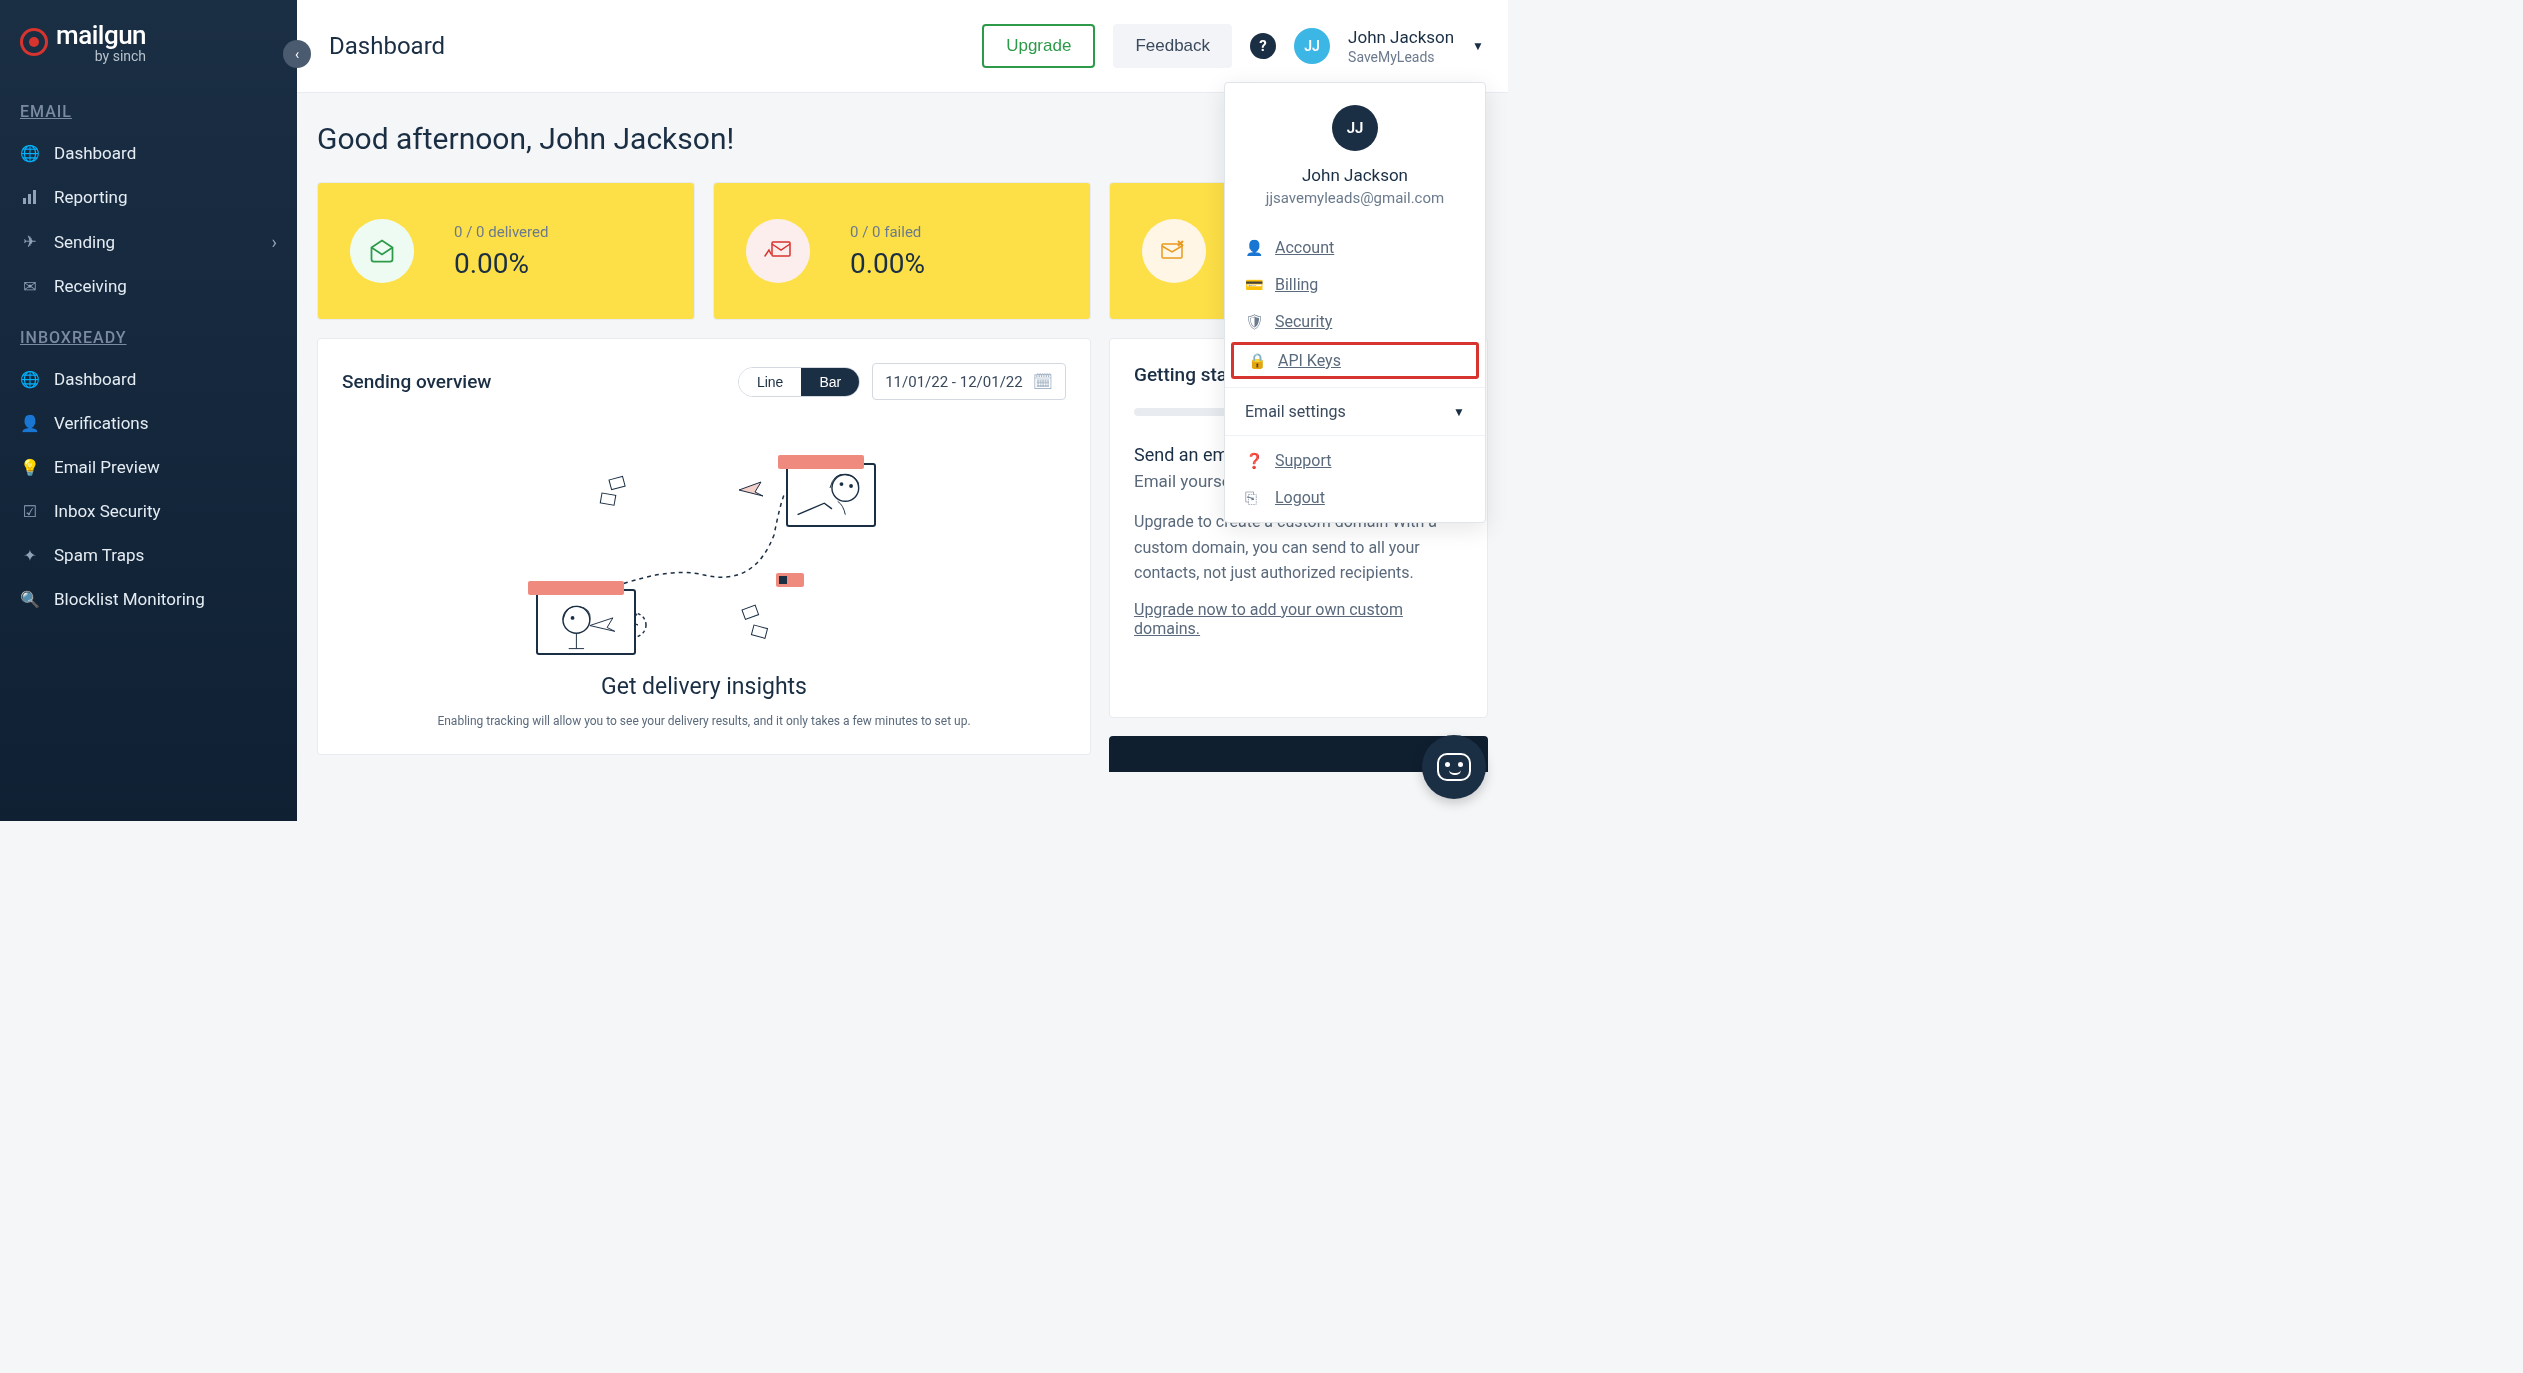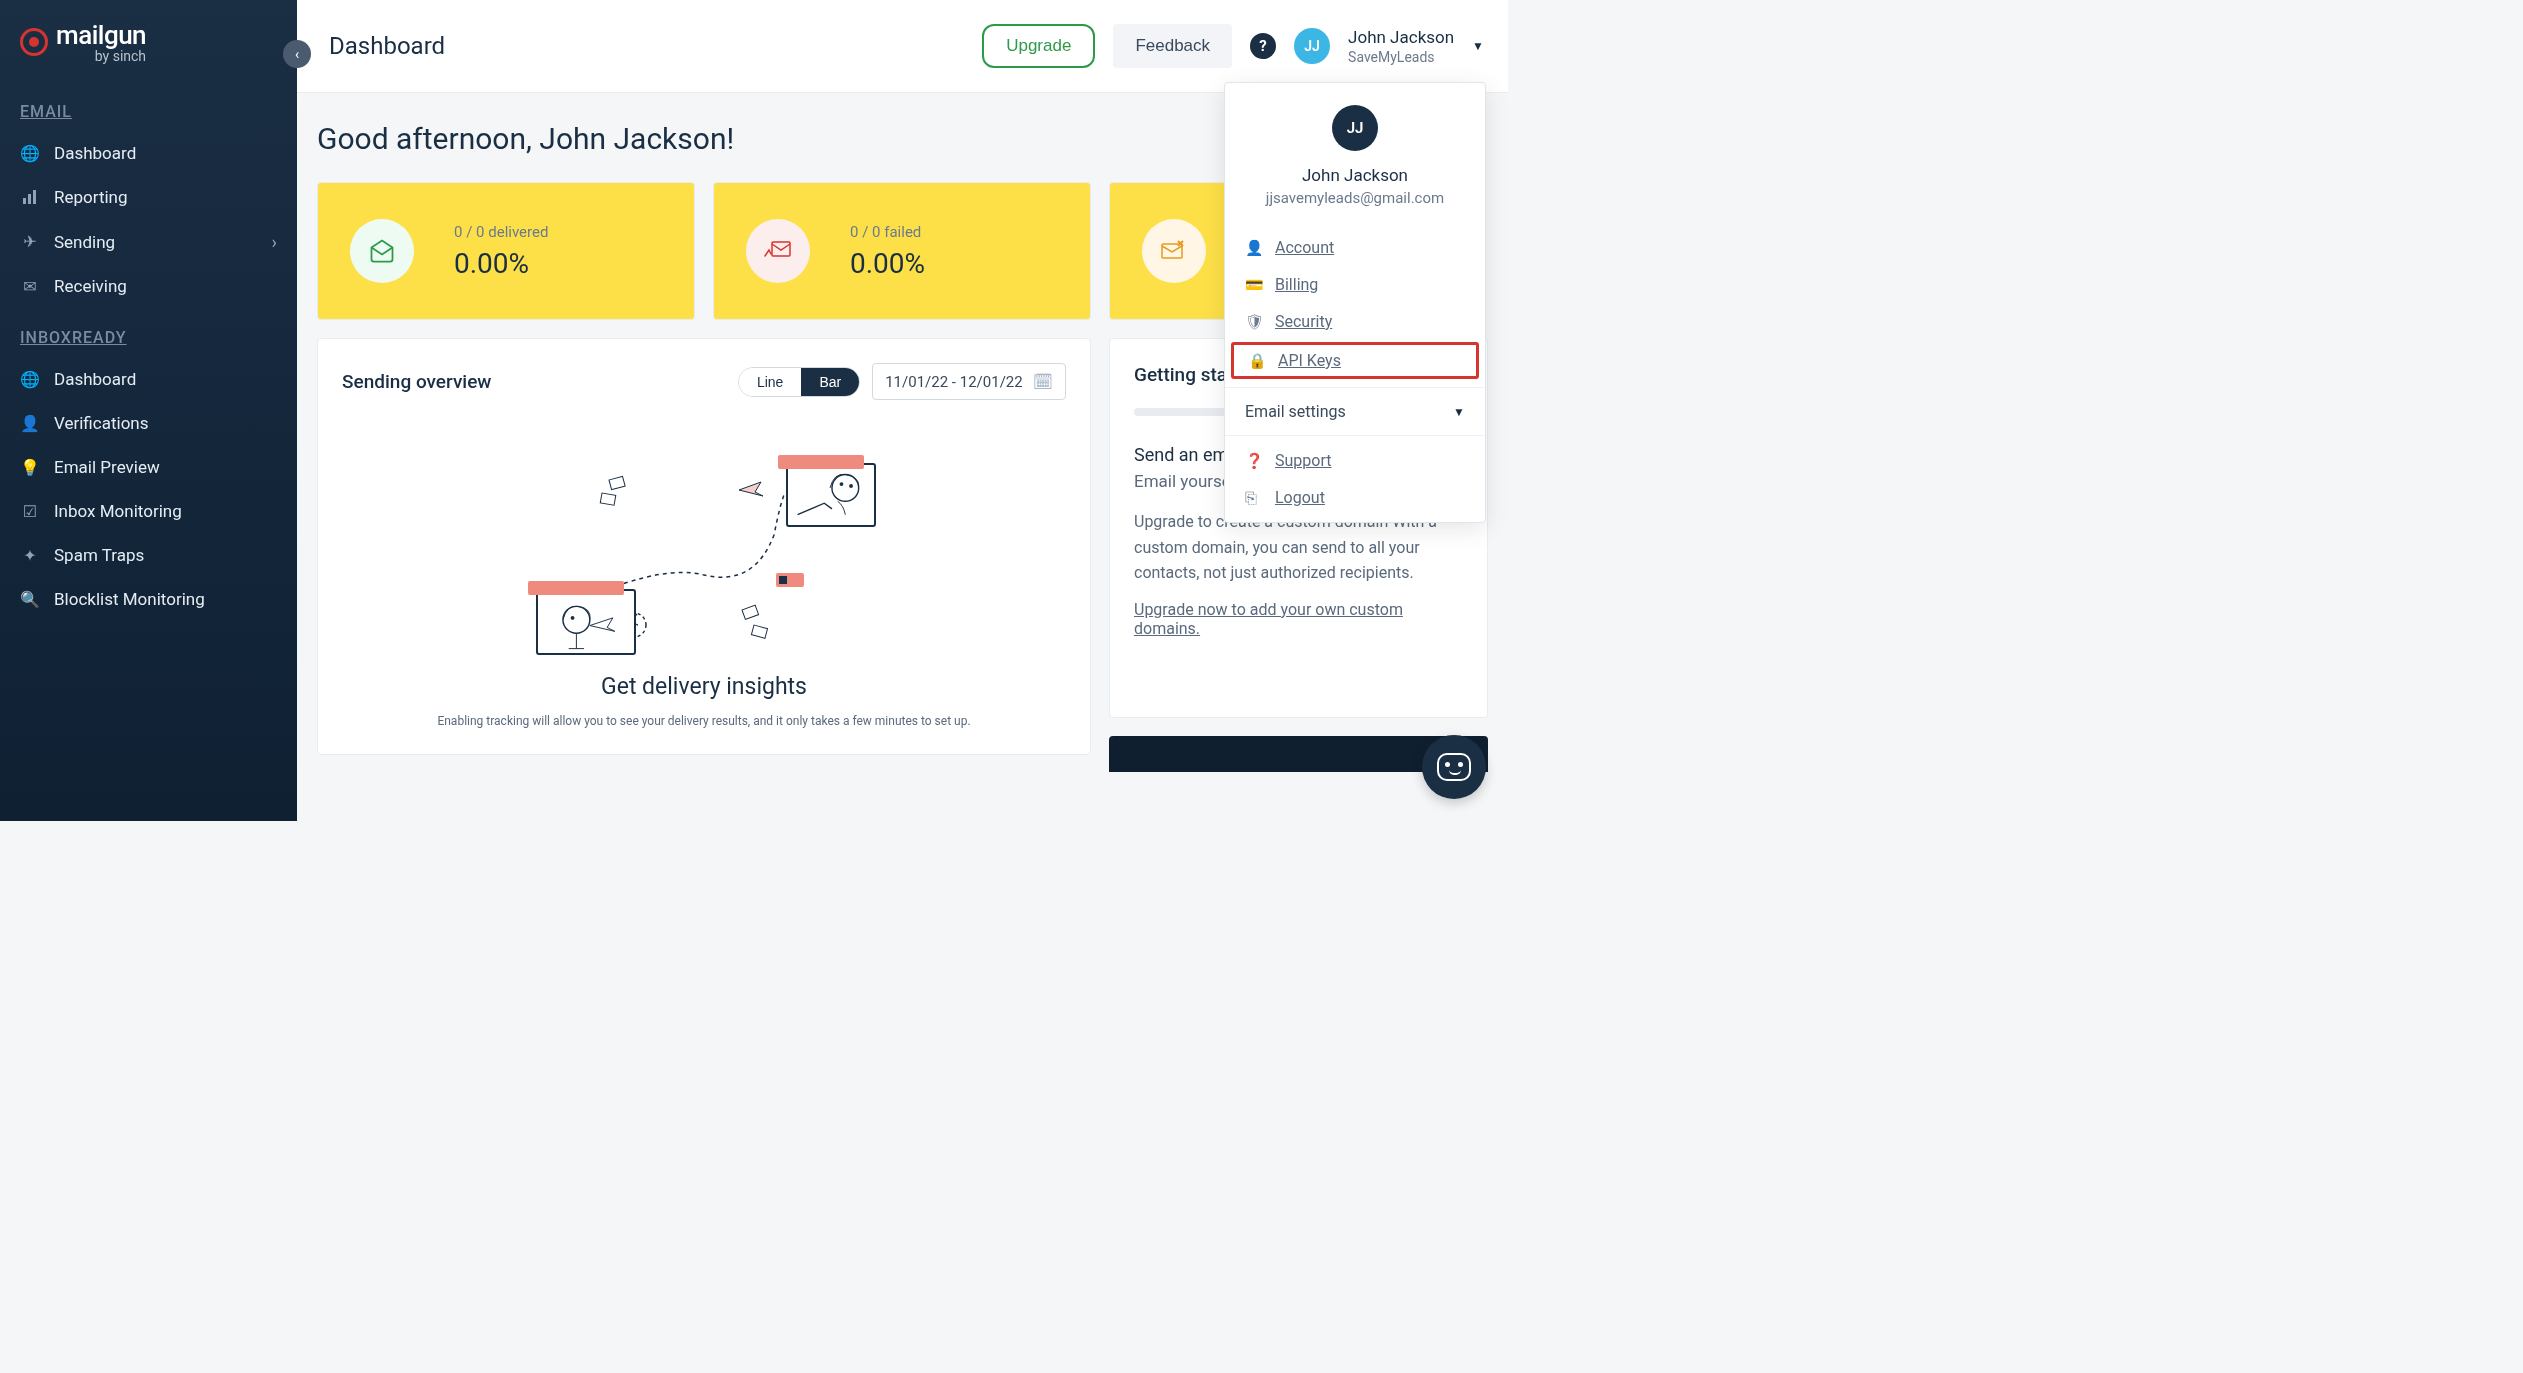--- a/index.html
+++ b/index.html
@@ -17,21 +17,21 @@
 .nav-item { display: flex; align-items: center; gap: 14px; padding: 12px 20px; color: #e5ecf3; font-size: 17px; cursor: pointer; position: relative; }
 .nav-icon { width: 20px; height: 20px; display:flex; align-items:center; justify-content:center; color:#8fa3b8; font-size: 16px; }
 .chevron-r { margin-left: auto; color:#8fa3b8; font-size: 18px; }
 .collapse-btn { position:absolute; top: 40px; right: -14px; width: 28px; height:28px; background:#4a5a6f; border-radius:50%; display:flex; align-items:center; justify-content:center; color:#fff; font-size:14px; cursor:pointer; z-index: 5; }
 
 
 .main { flex: 1; display: flex; flex-direction: column; min-width: 0;}
 .topbar { background:#fff; padding: 24px 24px 24px 32px; display:flex; align-items:center; border-bottom: 1px solid #e8ecf0; }
 .page-title { font-size: 24px; font-weight: 400; color:#1a2e44; }
 .tb-right { margin-left:auto; display:flex; align-items:center; gap:18px; }
-.btn-upgrade { border: 2px solid #2d9a4a; color:#2d9a4a; background:#fff; padding: 10px 22px; border-radius:12px; font-size:17px; font-weight: 500; cursor:pointer; }
+.btn-upgrade { border: 2px solid #2d9a4a; color:#2d9a4a; background:#fff; padding: 10px 22px; border-radius:4px; font-size:17px; font-weight: 500; cursor:pointer; }
 .btn-feedback { background:#f2f4f7; border:none; padding: 12px 22px; border-radius:4px; font-size:17px; color:#3a4a5c; cursor:pointer; }
 .help-circle { width: 26px; height:26px; background:#1a2e44; border-radius:50%; color:#fff; display:flex; align-items:center; justify-content:center; font-weight:bold; font-size: 15px; cursor:pointer; }
 .avatar-top { width: 36px; height:36px; border-radius:50%; background:#3bb6e5; color:#fff; display:flex; align-items:center; justify-content:center; font-weight:600; font-size: 14px; }
 .user-stack { display:flex; flex-direction:column; line-height:1.3; }
 .user-name { font-size: 17px; color:#1a2e44; }
 .user-org { font-size: 14px; color:#6b7a8c; }
 .caret-down { color:#1a2e44; font-size: 12px; cursor:pointer; }
 
 
 .content { padding: 28px 20px; overflow: hidden; position:relative; flex:1; }
@@ -145,21 +145,21 @@
     <div class="nav-item">
       <span class="nav-icon">👤</span>
       <span>Verifications</span>
     </div>
     <div class="nav-item">
       <span class="nav-icon">💡</span>
       <span>Email Preview</span>
     </div>
     <div class="nav-item">
       <span class="nav-icon">☑</span>
-      <span>Inbox Monitoring</span>
+      <span>Inbox Security</span>
     </div>
     <div class="nav-item">
       <span class="nav-icon">✦</span>
       <span>Spam Traps</span>
     </div>
     <div class="nav-item">
       <span class="nav-icon">🔍</span>
       <span>Blocklist Monitoring</span>
     </div>
   </aside>

